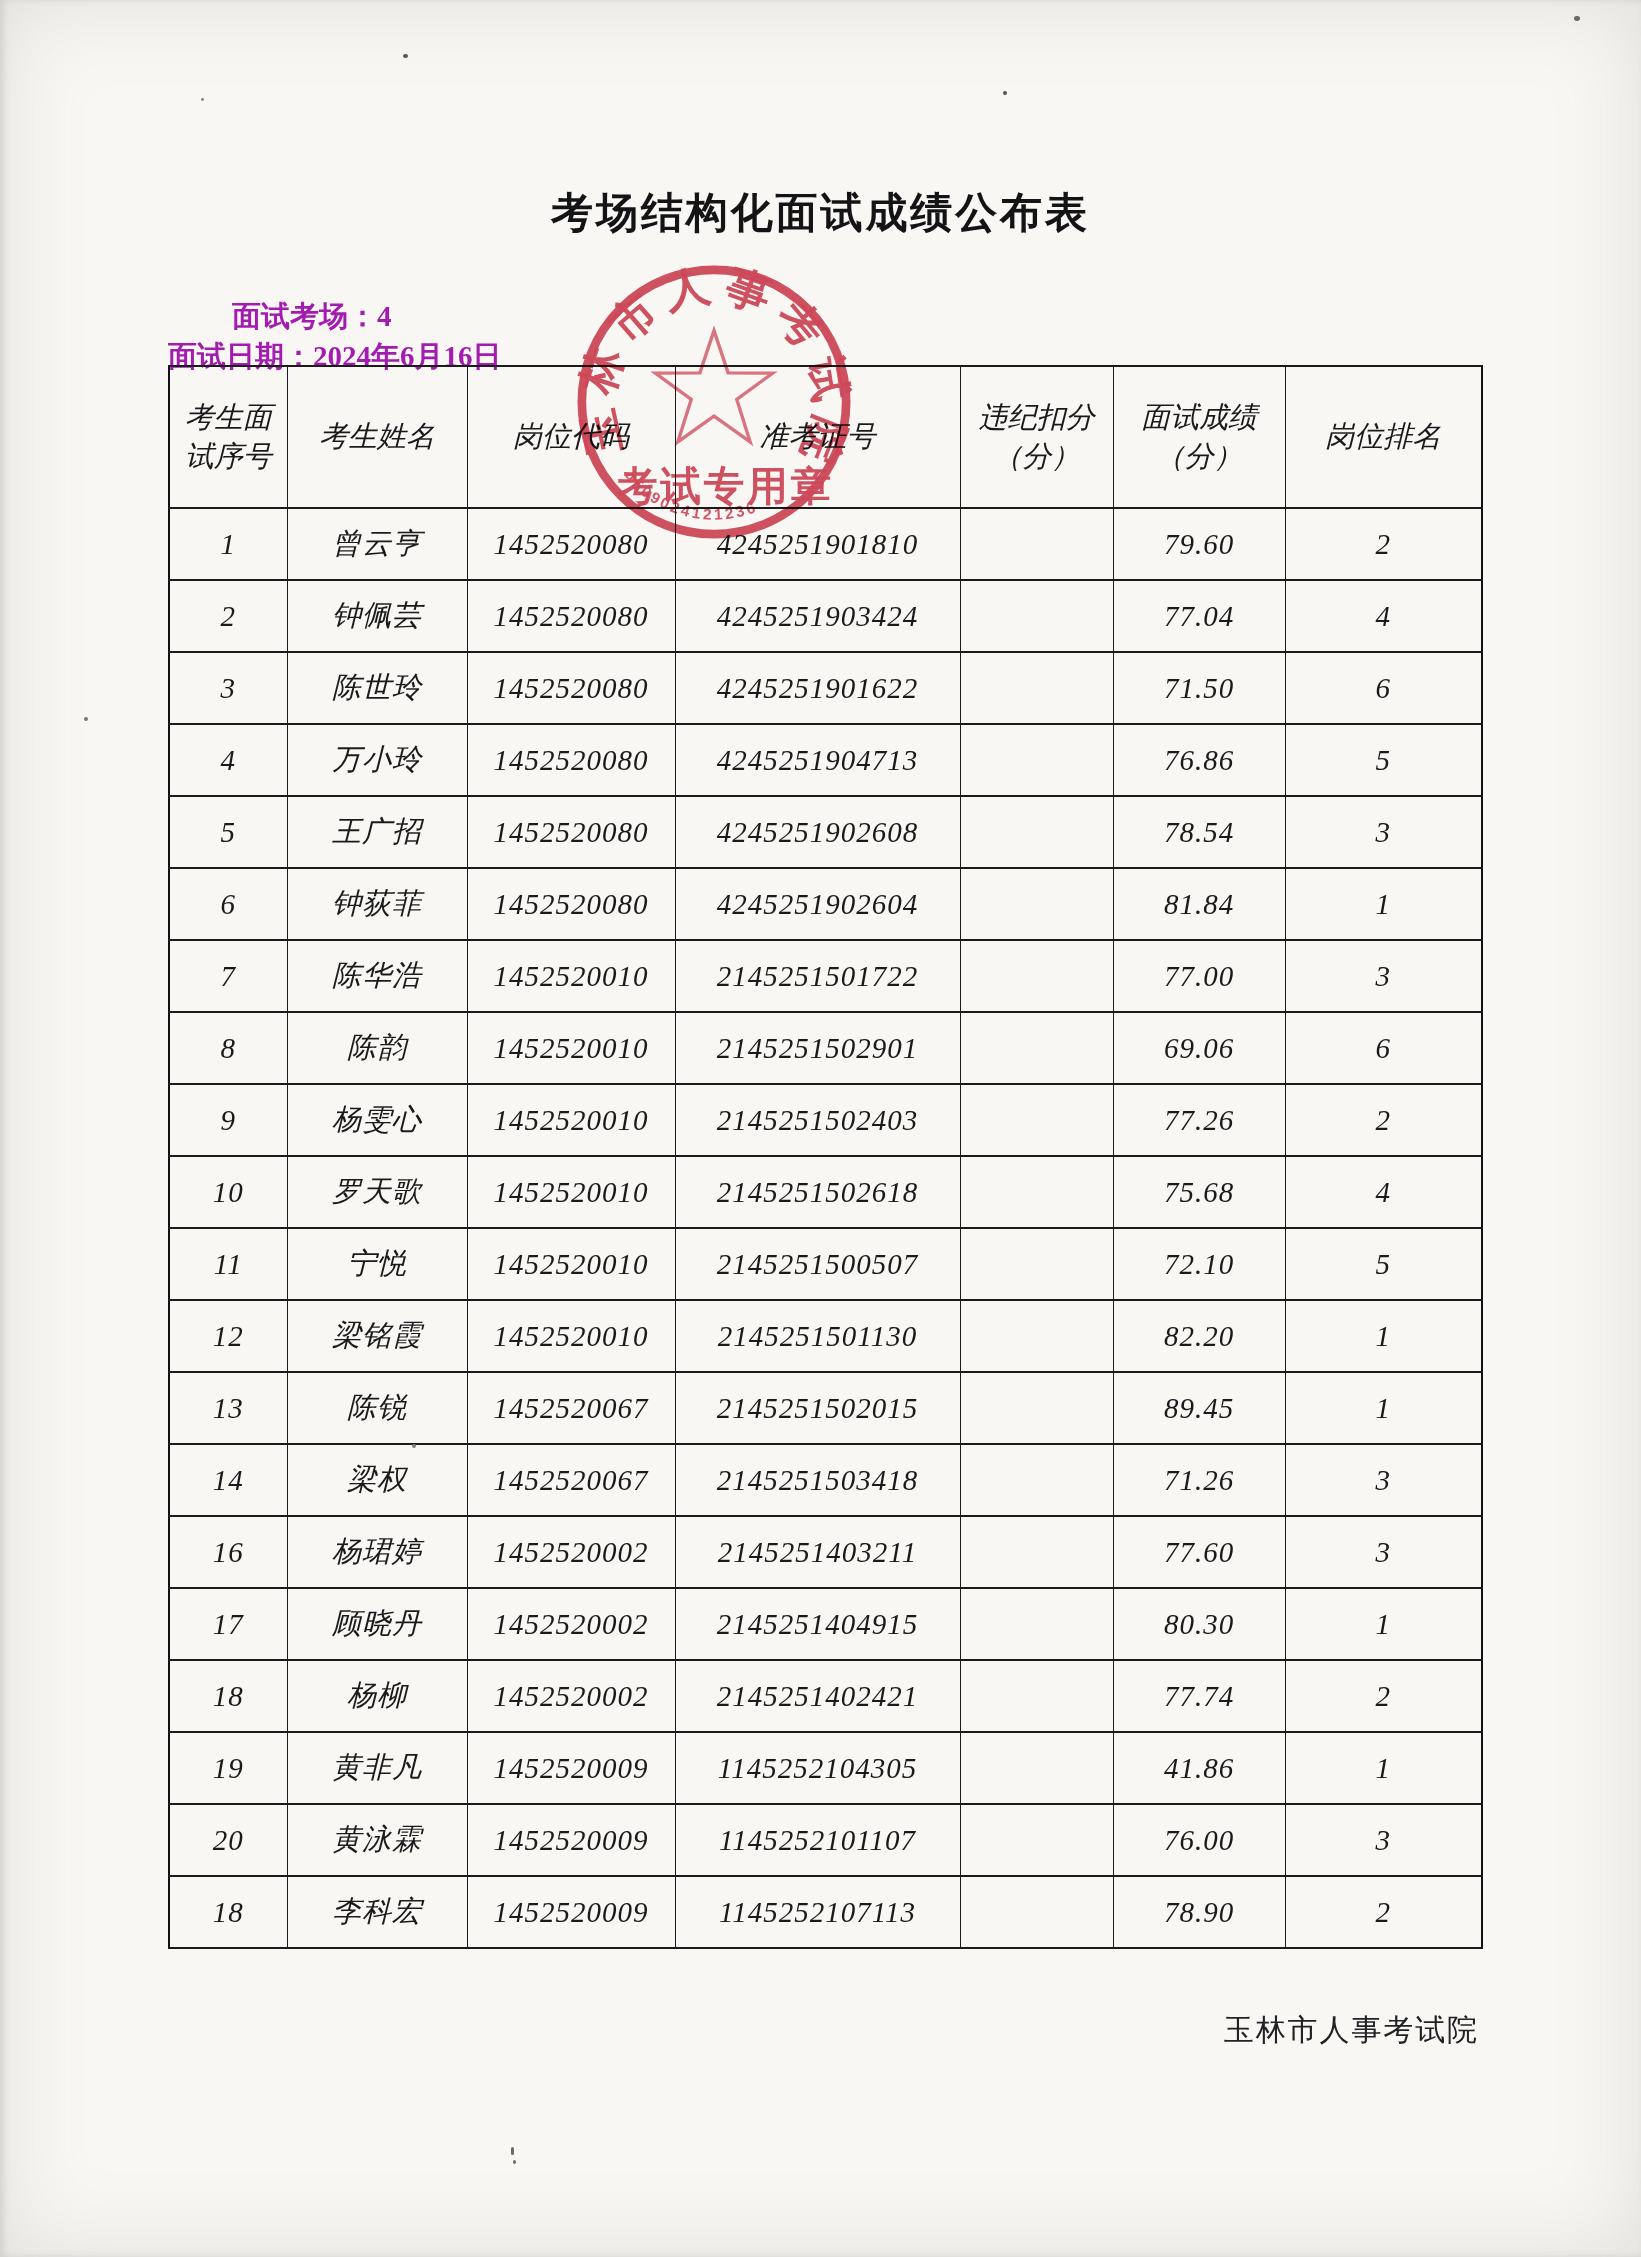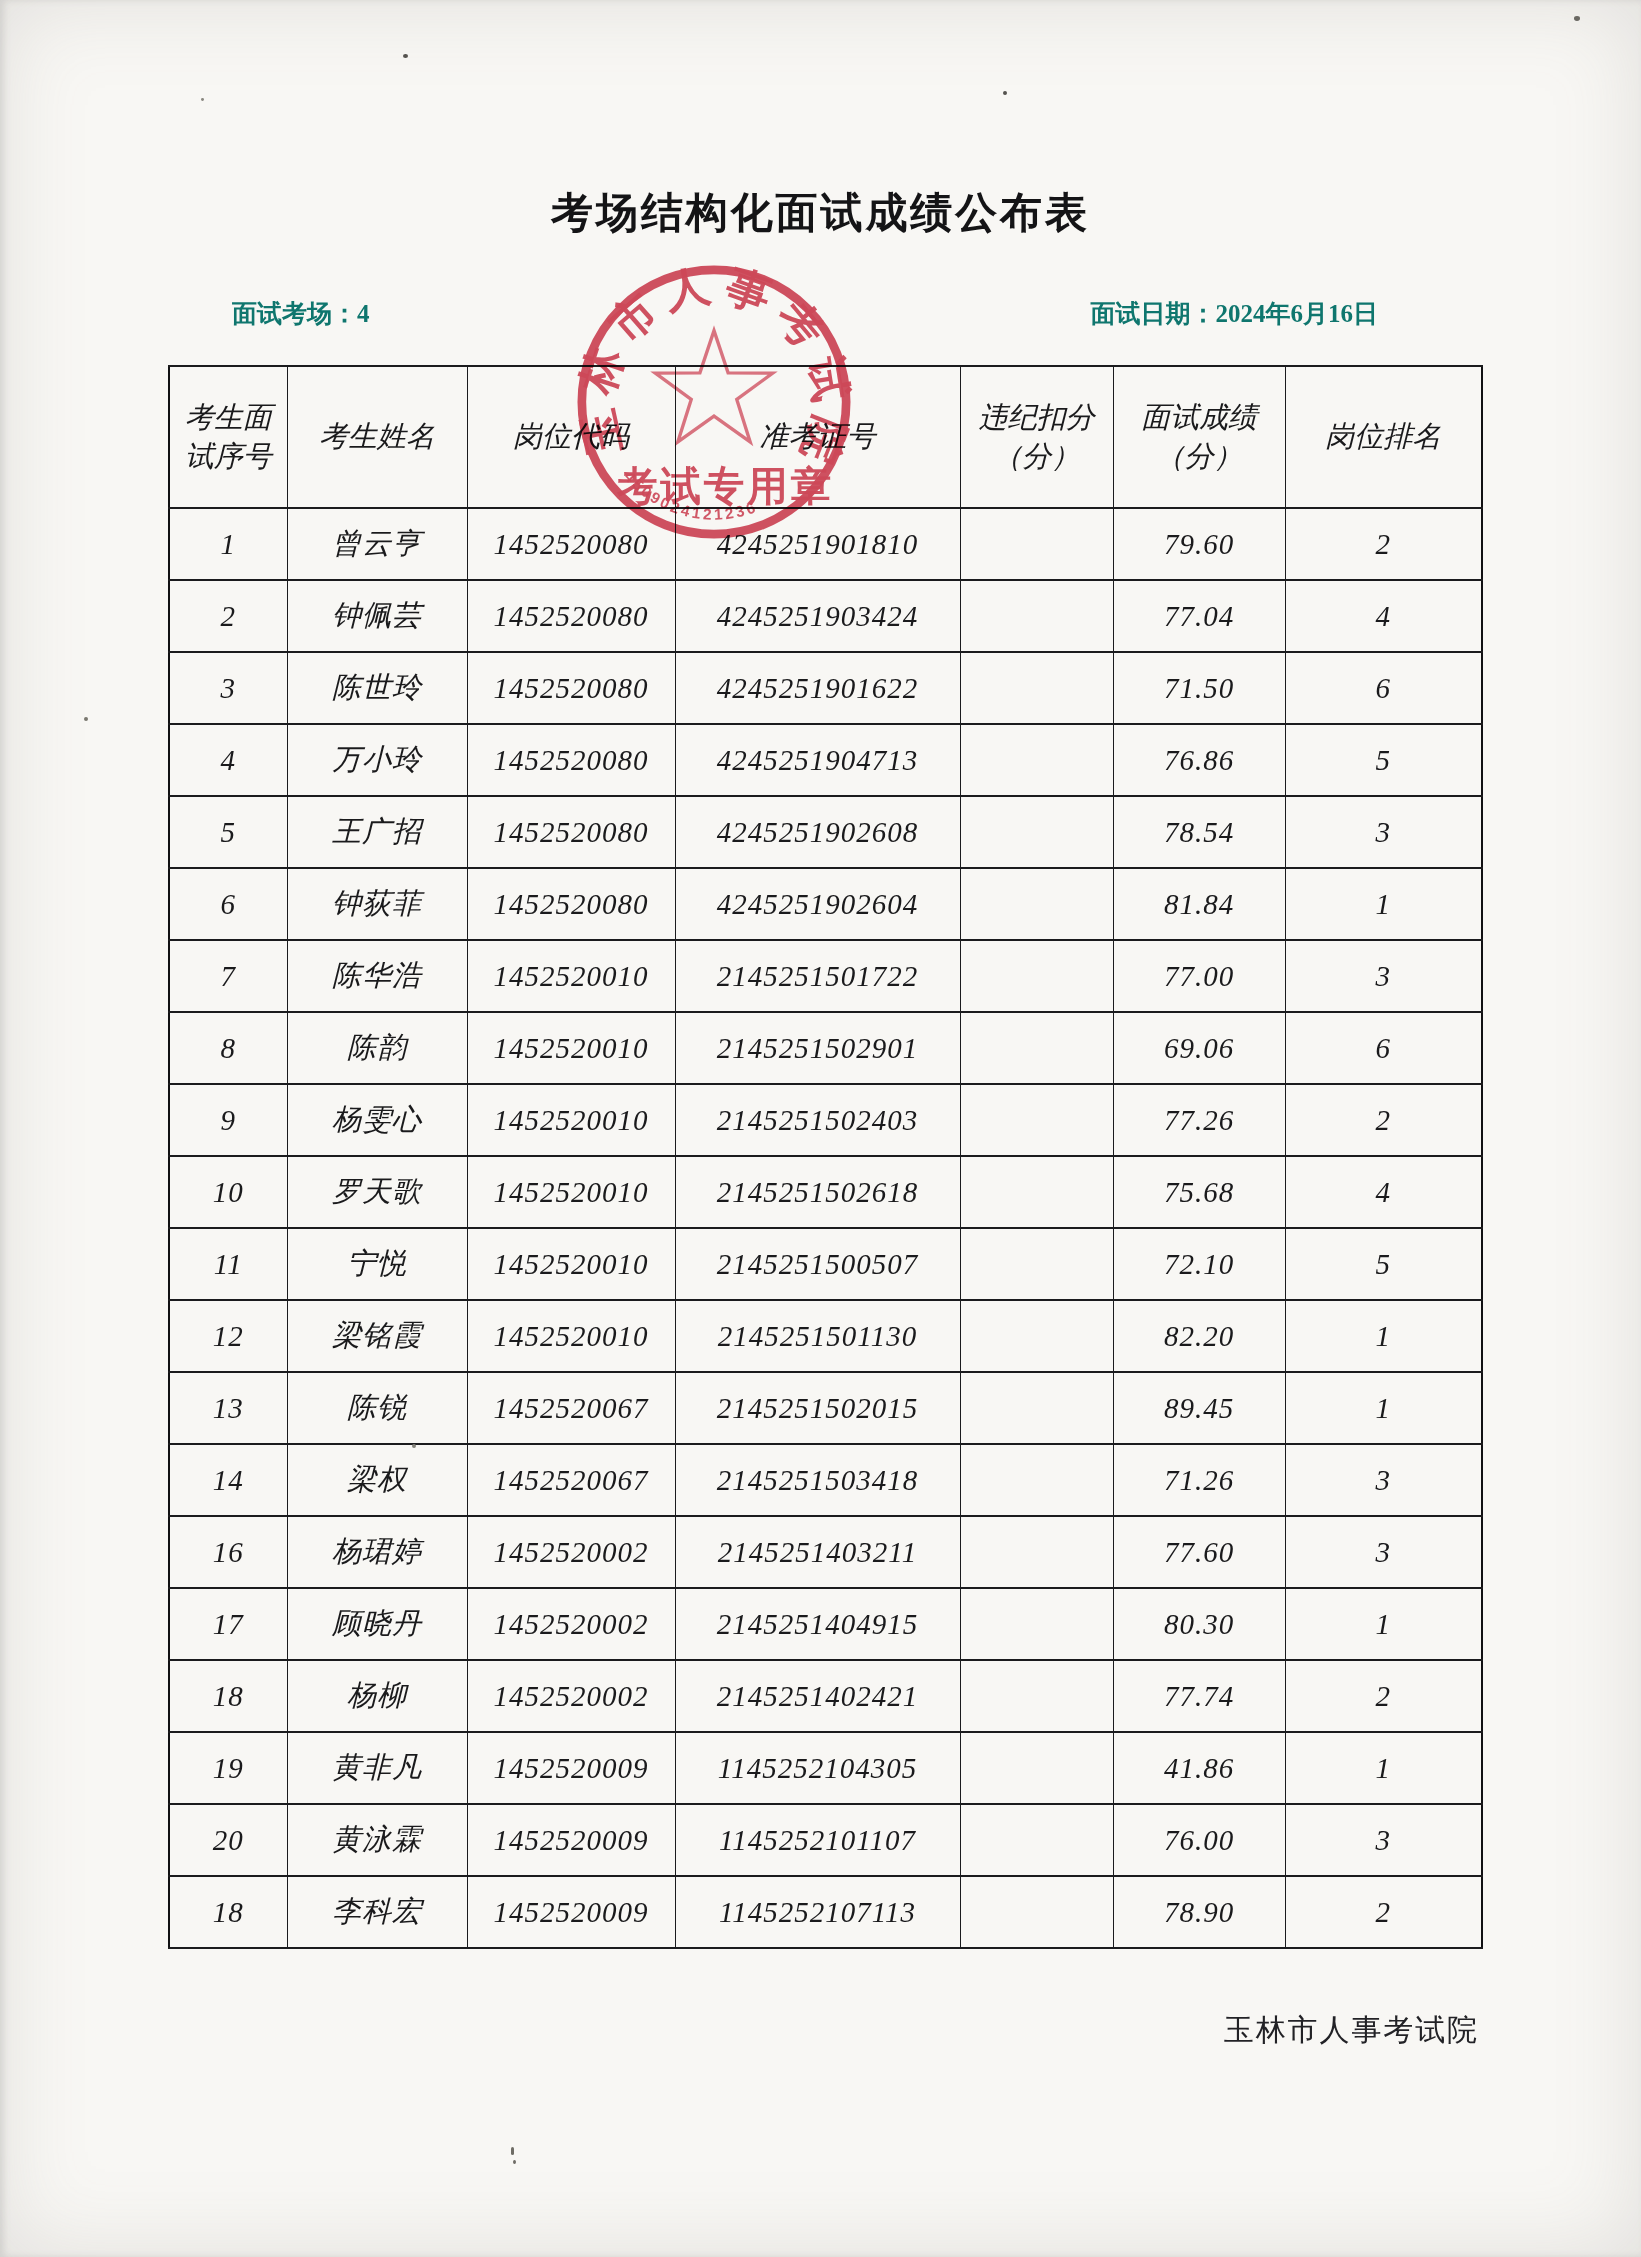--- a/index.html
+++ b/index.html
@@ -15,26 +15,27 @@
   .page-title{
     position:absolute;top:185px;left:0;width:100%;
     margin:0;text-align:center;
     font-family:"Liberation Sans", sans-serif;
     font-size:42px;font-weight:700;letter-spacing:2.9px;
     color:#141416;
   }
   .meta-row{
     position:absolute;top:297px;left:168px;width:1311px;
     display:flex;justify-content:space-between;align-items:baseline;
-    font-size:25px;font-weight:700;
+    font-size:29px;font-weight:700;
     font-family:"Liberation Sans", sans-serif;
-    color:#0f766e;
+    color:#a21caf;
+    flex-direction:column;
   }
   .meta-left{padding-left:64px;}
-  .meta-right{padding-right:101px;margin-left:24px;}
+  .meta-right{padding-right:101px;}
   .meta-value{font-family:"Liberation Serif", serif;font-weight:700;}
   table.score-table{
     position:absolute;left:168px;top:365px;
     width:1311px;
     border-collapse:collapse;table-layout:fixed;
     font-size:29px;color:#1a1a1c;
     background:transparent;
     font-style:italic;
   }
   table.score-table th, table.score-table td{

